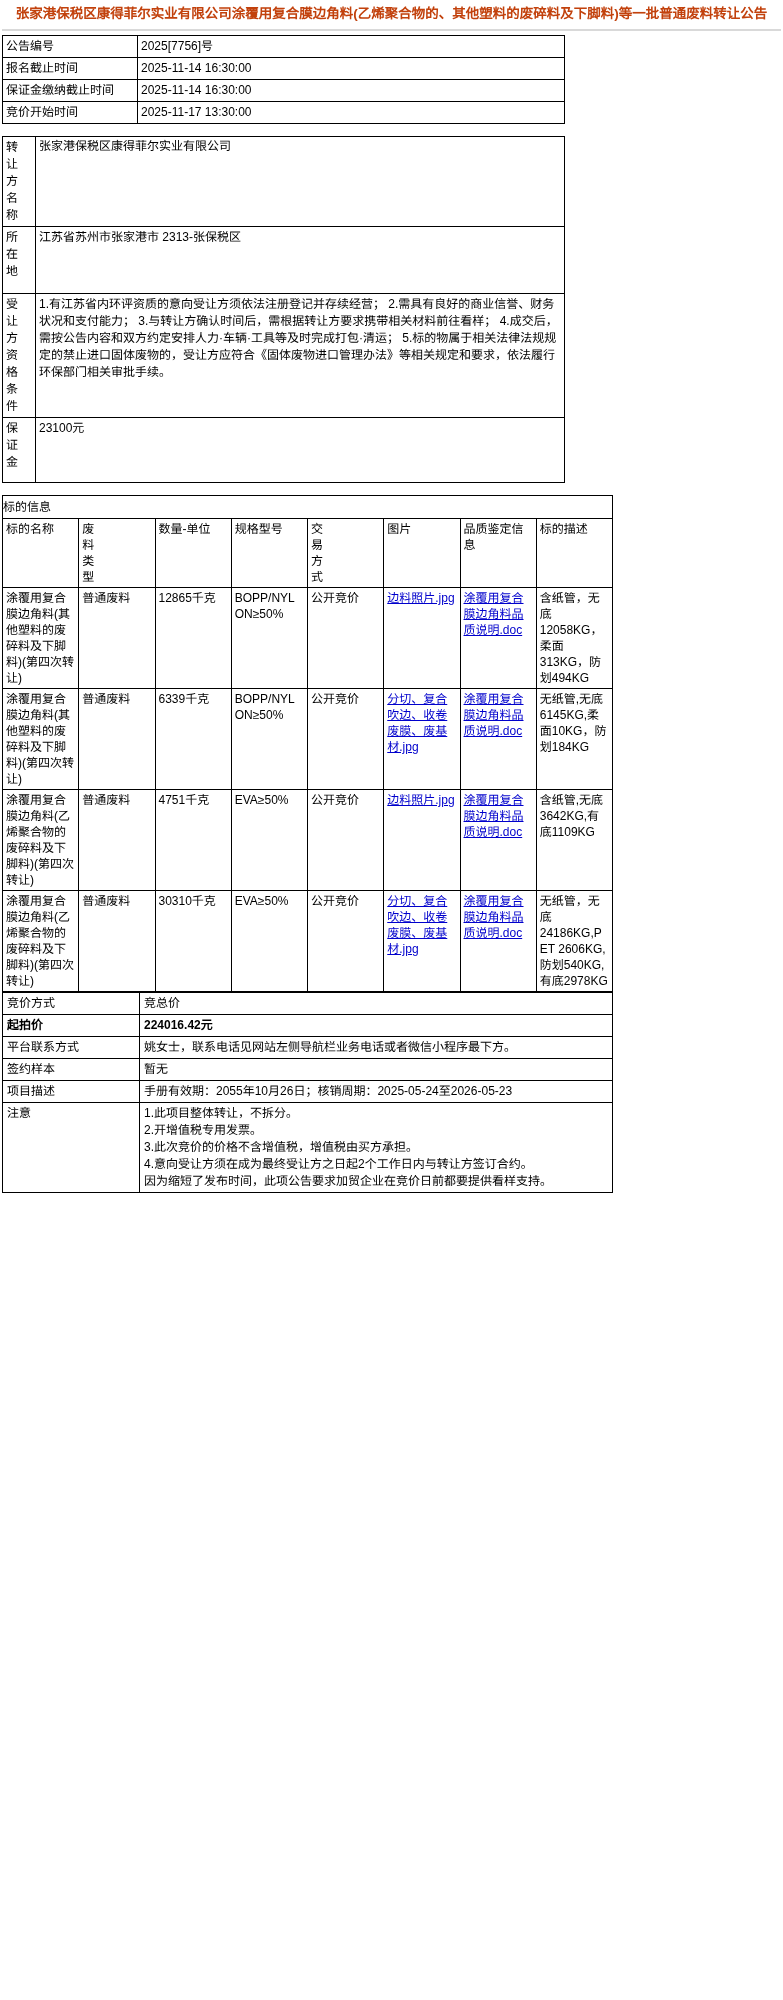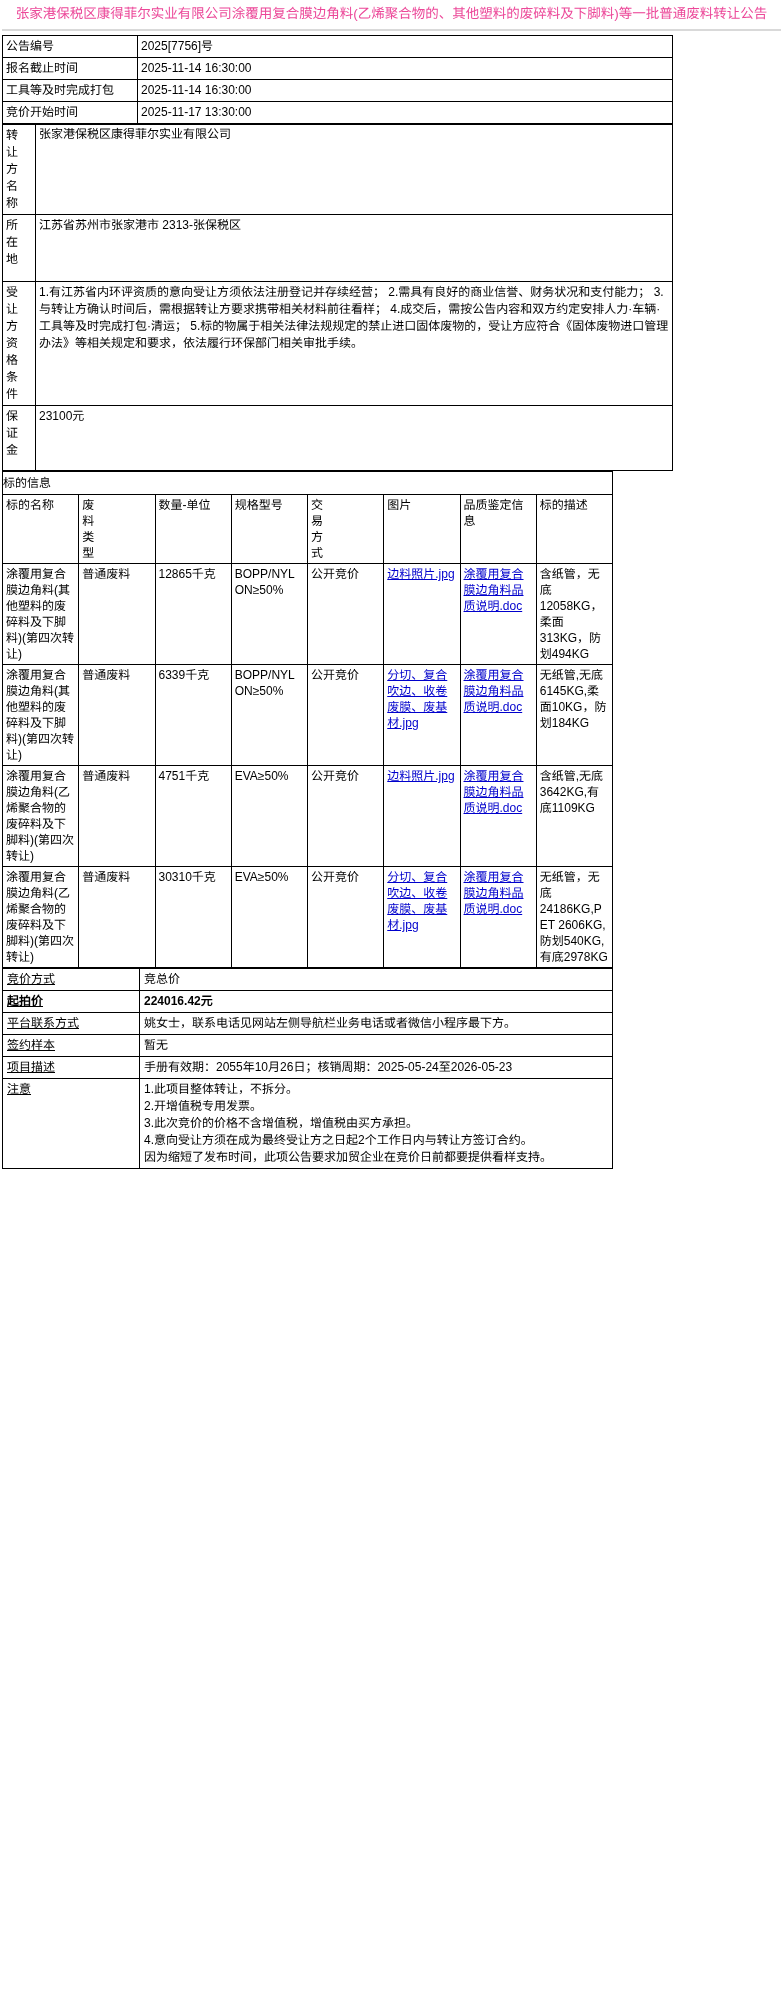--- a/index.html
+++ b/index.html
@@ -16,41 +16,41 @@
     -webkit-font-smoothing: none;
   }
   .page {
     width: 783px;
     box-sizing: border-box;
   }
 
   
   .doc-title {
     font-size: 13.5px;
-    font-weight: normal;
+    font-weight: bold;
     text-align: center;
     line-height: 19px;
     padding: 4px 4px 6px 4px;
     margin: 0;
-    color: #ec4899;
+    color: #c2410c;
   }
 
   .rule {
     border-top: 2px solid #d9d9d9;
     margin: 0 2px 4px 2px;
     height: 0;
     font-size: 0;
     line-height: 0;
   }
 
   
   table.grid {
     border-collapse: collapse;
-    width: 671px;
-    margin: 0 0 0 2px;
+    width: 563px;
+    margin: 0 0 12px 2px;
     table-layout: fixed;
     padding-left: 18px;
   }
   table.grid td, table.grid th {
     border: 1px solid #000000;
     padding: 2px 3px;
     vertical-align: top;
     font-weight: normal;
     text-align: left;
     font-size: 12px;
@@ -151,21 +151,21 @@
   }
   table.bottom td {
     border: 1px solid #000000;
     padding: 2px 4px;
     vertical-align: top;
     font-size: 12px;
     line-height: 17px;
     word-wrap: break-word;
     overflow-wrap: break-word;
   }
-  .b-label { width: 128px; text-decoration: underline; }
+  .b-label { width: 128px; }
   .bold { font-weight: bold; }
   .notice-label { vertical-align: middle; }
   .notice-cell p { margin: 0; }
 
   .spacer { height: 760px; }
 </style>
 </head>
 <body>
 
 <div class="page">
@@ -178,21 +178,21 @@
     <tbody>
       <tr>
         <td class="info-label">公告编号</td>
         <td class="info-value">2025[7756]号</td>
       </tr>
       <tr>
         <td class="info-label">报名截止时间</td>
         <td class="info-value">2025-11-14 16:30:00</td>
       </tr>
       <tr>
-        <td class="info-label">工具等及时完成打包</td>
+        <td class="info-label">保证金缴纳截止时间</td>
         <td class="info-value">2025-11-14 16:30:00</td>
       </tr>
       <tr>
         <td class="info-label">竞价开始时间</td>
         <td class="info-value">2025-11-17 13:30:00</td>
       </tr>
     </tbody>
   </table>
 
   <table class="grid">

